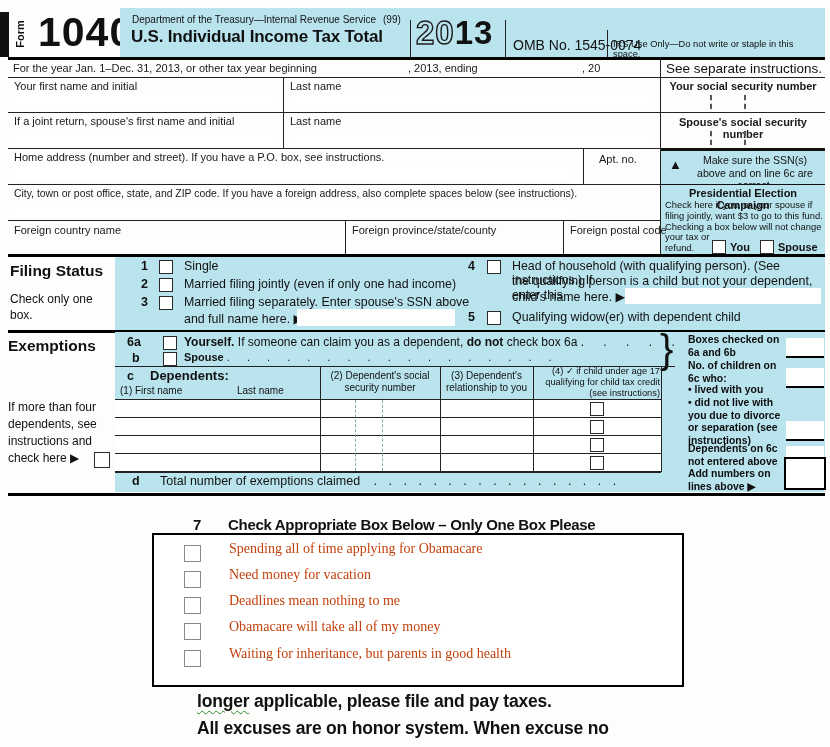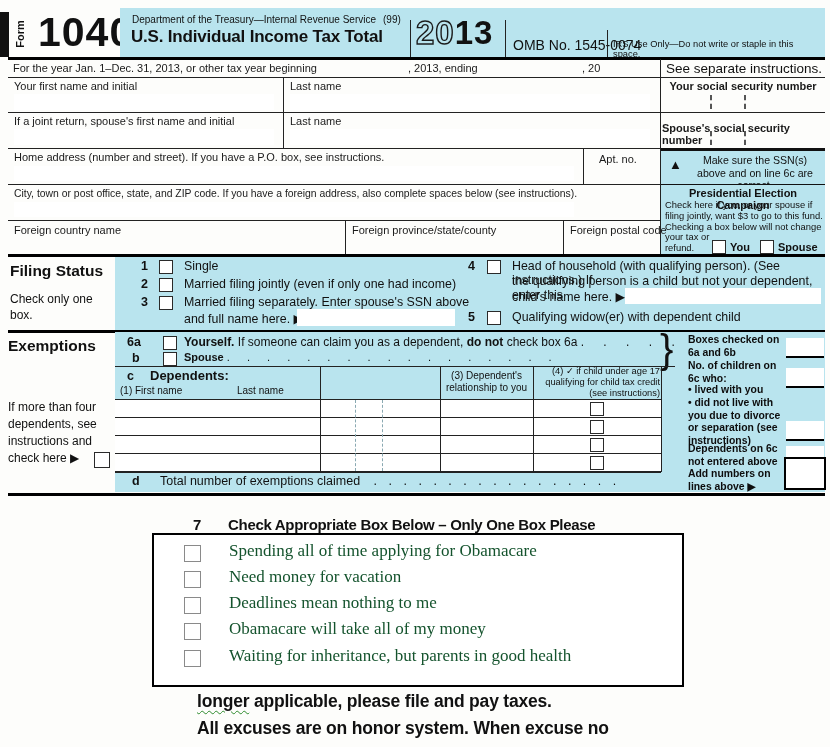--- a/index.html
+++ b/index.html
@@ -20,21 +20,21 @@
   .dots{word-spacing:16px;letter-spacing:0;}
   .dots-med{word-spacing:8px;}
   .yr{font-size:33px;font-weight:800;letter-spacing:1px;line-height:1;}
   .yr-outline{color:#b9e4ee;-webkit-text-stroke:1.4px #1a1a1a;text-shadow:-1px -1px 0 #1a1a1a,1px -1px 0 #1a1a1a,-1px 1px 0 #1a1a1a,1px 1px 0 #1a1a1a;}
   .yr-outline{text-shadow:none;}
   .wavy{text-decoration:underline;text-decoration-style:wavy;text-decoration-color:#2e8b2e;text-decoration-thickness:1px;text-underline-offset:3px;}
   .dash{position:absolute;border-left:2px dashed #555;width:0;}
   .dashv{position:absolute;border-left:1.5px dashed #8aa9b2;width:0;}
   .slot{position:absolute;background:#fff;border-bottom:2px solid #000;}
   .rcol{position:absolute;font-size:10.4px;font-weight:bold;line-height:12.5px;color:#0d0d0d;}
-  .serif-item{position:absolute;font-family:"Liberation Serif",serif;font-size:17px;color:#14532d;white-space:nowrap;}
+  .serif-item{position:absolute;font-family:"Liberation Serif",serif;font-size:14px;color:#c2410c;white-space:nowrap;}
   .bigb{font-size:17px;font-weight:bold;line-height:22px;letter-spacing:-0.2px;}
 </style>
 </head>
 <body>
 
 <div class="page">
 
   <div class="abs" style="left:0;top:12px;width:9px;height:45px;background:#111;"></div>
   <div class="abs b" style="left:5px;top:28px;font-size:11px;transform:rotate(-90deg);transform-origin:center;width:30px;text-align:center;">Form</div>
   <div class="abs" style="left:38px;top:12px;font-size:41px;font-weight:800;letter-spacing:1px;line-height:1;">1040</div>
@@ -66,21 +66,21 @@
   <div class="abs winput" style="left:290px;top:94px;width:360px;height:16px;"></div>
   <div class="abs lbl b" style="left:662px;top:80px;width:162px;text-align:center;">Your social security number</div>
   <div class="dash" style="left:710px;top:95px;height:14px;"></div>
   <div class="dash" style="left:744px;top:95px;height:14px;"></div>
   <div class="hline" style="left:8px;top:112px;width:817px;"></div>
 
   <div class="abs lbl" style="left:14px;top:115px;">If a joint return, spouse's first name and initial</div>
   <div class="abs lbl" style="left:290px;top:115px;">Last name</div>
   <div class="abs winput" style="left:14px;top:129px;width:260px;height:16px;"></div>
   <div class="abs winput" style="left:290px;top:129px;width:360px;height:16px;"></div>
-  <div class="abs lbl b" style="left:662px;top:122px;width:162px;text-align:left;">Spouse's social security number</div>
+  <div class="abs lbl b" style="left:662px;top:116px;width:162px;text-align:center;">Spouse's social security number</div>
   <div class="dash" style="left:710px;top:131px;height:14px;"></div>
   <div class="dash" style="left:744px;top:131px;height:14px;"></div>
   <div class="hline" style="left:8px;top:148px;width:817px;"></div>
 
   <div class="abs lbl" style="left:14px;top:151px;">Home address (number and street). If you have a P.O. box, see instructions.</div>
   <div class="vline" style="left:583px;top:148px;height:36px;"></div>
   <div class="abs lbl" style="left:599px;top:153px;">Apt. no.</div>
   <div class="abs winput" style="left:14px;top:166px;width:560px;height:15px;"></div>
   <div class="abs cyan" style="left:661px;top:148px;width:164px;height:36px;border-top:3px solid #111;"></div>
   <div class="abs" style="left:669px;top:157px;font-size:13px;">▲</div>
@@ -156,20 +156,21 @@
   <div class="abs" style="left:184px;top:351px;font-size:11px;white-space:nowrap;">
     <span class="b">Spouse</span>
     <span class="dots" style="word-spacing:14px;">. . . . . . . . . . . . . . . . .</span>
   </div>
   <div class="hline" style="left:115px;top:366px;width:560px;"></div>
 
   <div class="abs num" style="left:127px;top:369px;">c</div>
   <div class="abs b" style="left:150px;top:368px;font-size:13px;">Dependents:</div>
   <div class="abs" style="left:120px;top:385px;font-size:10px;">(1) First name</div>
   <div class="abs" style="left:237px;top:385px;font-size:10px;">Last name</div>
+  <div class="abs" style="left:322px;top:370px;width:116px;font-size:10px;text-align:center;line-height:12px;">(2) Dependent's social security number</div>
   <div class="abs" style="left:442px;top:370px;width:89px;font-size:10px;text-align:center;line-height:12px;">(3) Dependent's relationship to you</div>
   <div class="abs" style="left:536px;top:366px;width:124px;font-size:9.3px;text-align:right;line-height:11px;">(4) ✓ if child under age 17 qualifying for child tax credit (see instructions)</div>
 
   <div class="abs" style="left:115px;top:399px;width:546px;height:73px;background:#fff;"></div>
   <div class="hline" style="left:115px;top:399px;width:546px;"></div>
   <div class="hline" style="left:115px;top:417px;width:546px;"></div>
   <div class="hline" style="left:115px;top:435px;width:546px;"></div>
   <div class="hline" style="left:115px;top:453px;width:546px;"></div>
   <div class="hline" style="left:115px;top:471px;width:546px;height:1.5px;"></div>
   <div class="vline" style="left:320px;top:366px;height:106px;"></div>

